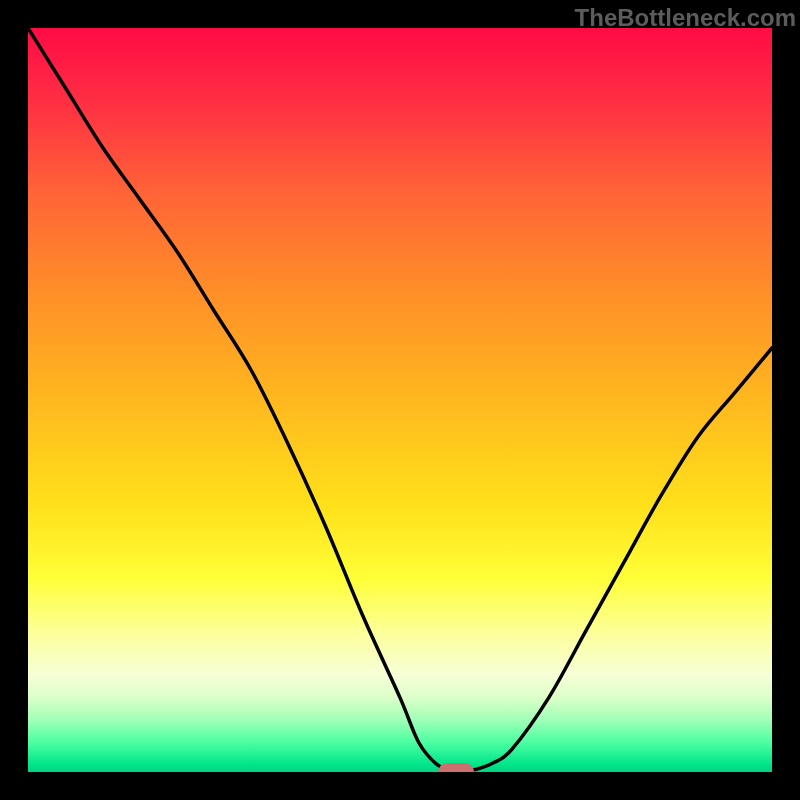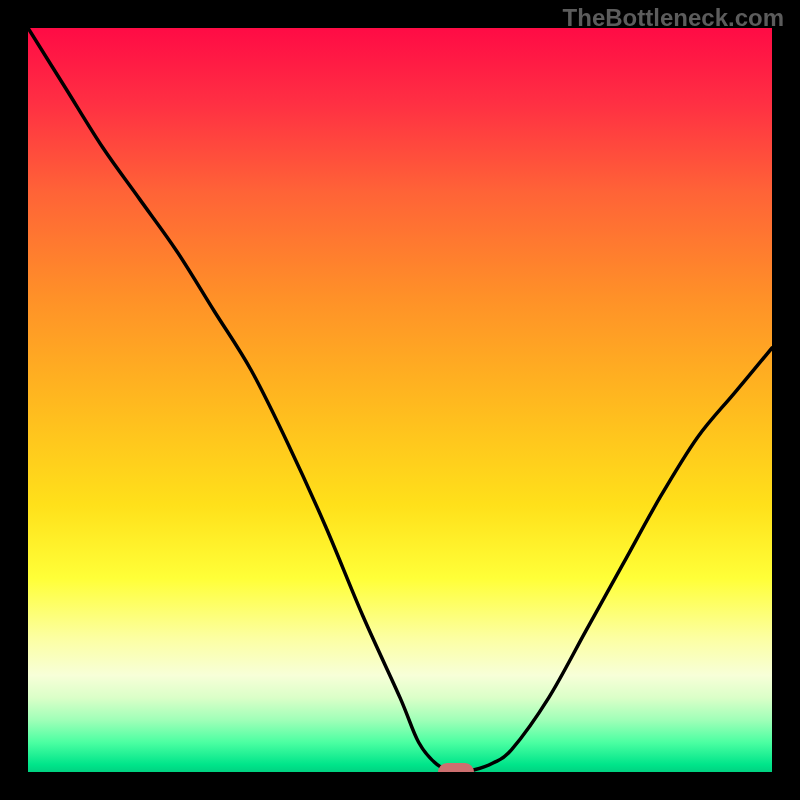--- a/index.html
+++ b/index.html
@@ -12,21 +12,21 @@
   }
   .container {
     position: relative;
     width: 800px;
     height: 800px;
     background: #000;
   }
   .watermark {
     position: absolute;
     top: 4px;
-    right: 16px;
+    right: 4px;
     color: #5c5c5c;
     font-size: 24px;
     font-weight: 600;
     z-index: 10;
   }
   .plot-area {
     position: absolute;
     left: 28px;
     top: 28px;
     width: 744px;

